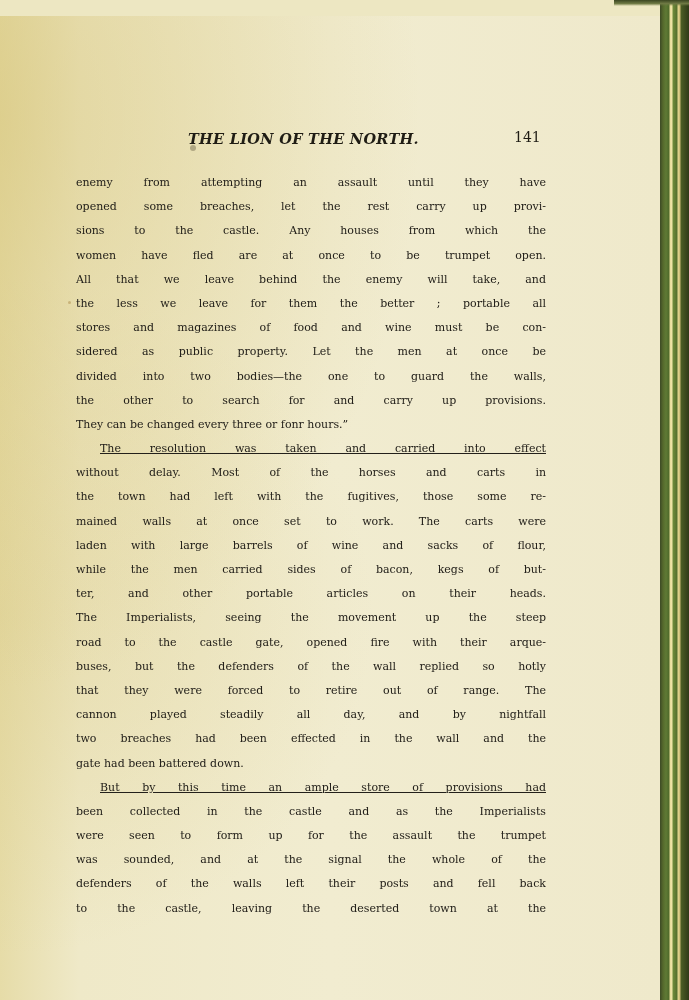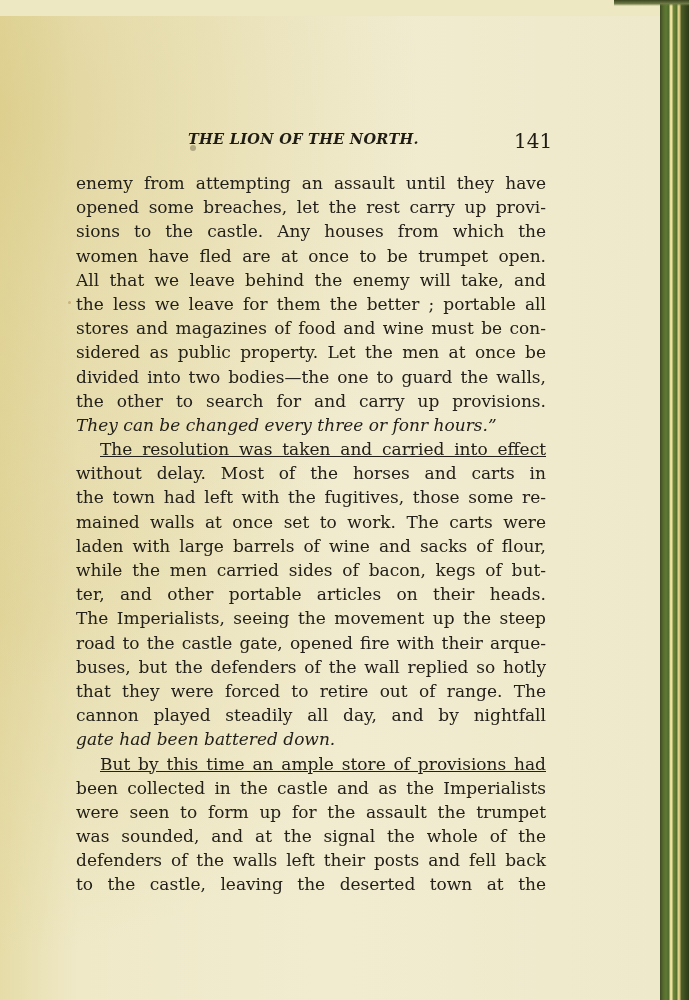--- a/index.html
+++ b/index.html
@@ -27,31 +27,31 @@
     }
     .header {
       position: absolute; top: 112px; left: 0; width: 660px; height: 24px;
       font-family: "DejaVu Serif", serif; color: #1f1c14;
     }
     .running-title {
       position: absolute; left: 188px; top: 2px;
       font-style: italic; font-weight: bold; font-size: 14.5px; letter-spacing: 0.3px;
     }
     .page-number {
-      position: absolute; left: 514px; top: 1px; font-size: 20px;
+      position: absolute; left: 514px; top: 1px; font-size: 14px;
     }
     .text-block {
       position: absolute; left: 76px; top: 155px; width: 470px;
-      font-family: "DejaVu Serif", serif; font-size: 17px; color: #23201a;
+      font-family: "DejaVu Serif", serif; font-size: 11px; color: #23201a;
     }
     .line {
       height: 24.2px; line-height: 24.2px; white-space: nowrap;
       text-align: justify; text-align-last: justify; overflow: visible;
     }
-    .line.last { text-align-last: left; font-style: italic; }
+    .line.last { text-align-last: left; }
     .line.indent { padding-left: 24px; text-decoration: underline; }
     .speck { position: absolute; border-radius: 50%; background: #8a8262; opacity: 0.6; }
   </style>
 </head>
 <body>
 
 <div class="page">
   <div class="speck" style="left:190px;top:129px;width:6px;height:6px;"></div>
   <div class="speck" style="left:68px;top:285px;width:3px;height:3px;background:#b59a5a;"></div>
 
@@ -77,20 +77,21 @@
       <div class="line">the town had left with the fugitives, those some re-</div>
       <div class="line">mained walls at once set to work.  The carts were</div>
       <div class="line">laden with large barrels of wine and sacks of flour,</div>
       <div class="line">while the men carried sides of bacon, kegs of but-</div>
       <div class="line">ter, and other portable articles on their heads.</div>
       <div class="line">The Imperialists, seeing the movement up the steep</div>
       <div class="line">road to the castle gate, opened fire with their arque-</div>
       <div class="line">buses, but the defenders of the wall replied so hotly</div>
       <div class="line">that they were forced to retire out of range.  The</div>
       <div class="line">cannon played steadily all day, and by nightfall</div>
+      <div class="line">two breaches had been effected in the wall and the</div>
       <div class="line last">gate had been battered down.</div>
       <div class="line indent">But by this time an ample store of provisions had</div>
       <div class="line">been collected in the castle and as the Imperialists</div>
       <div class="line">were seen to form up for the assault the trumpet</div>
       <div class="line">was sounded, and at the signal the whole of the</div>
       <div class="line">defenders of the walls left their posts and fell back</div>
       <div class="line">to the castle, leaving the deserted town at the</div>
     </div>
 </div>
 

